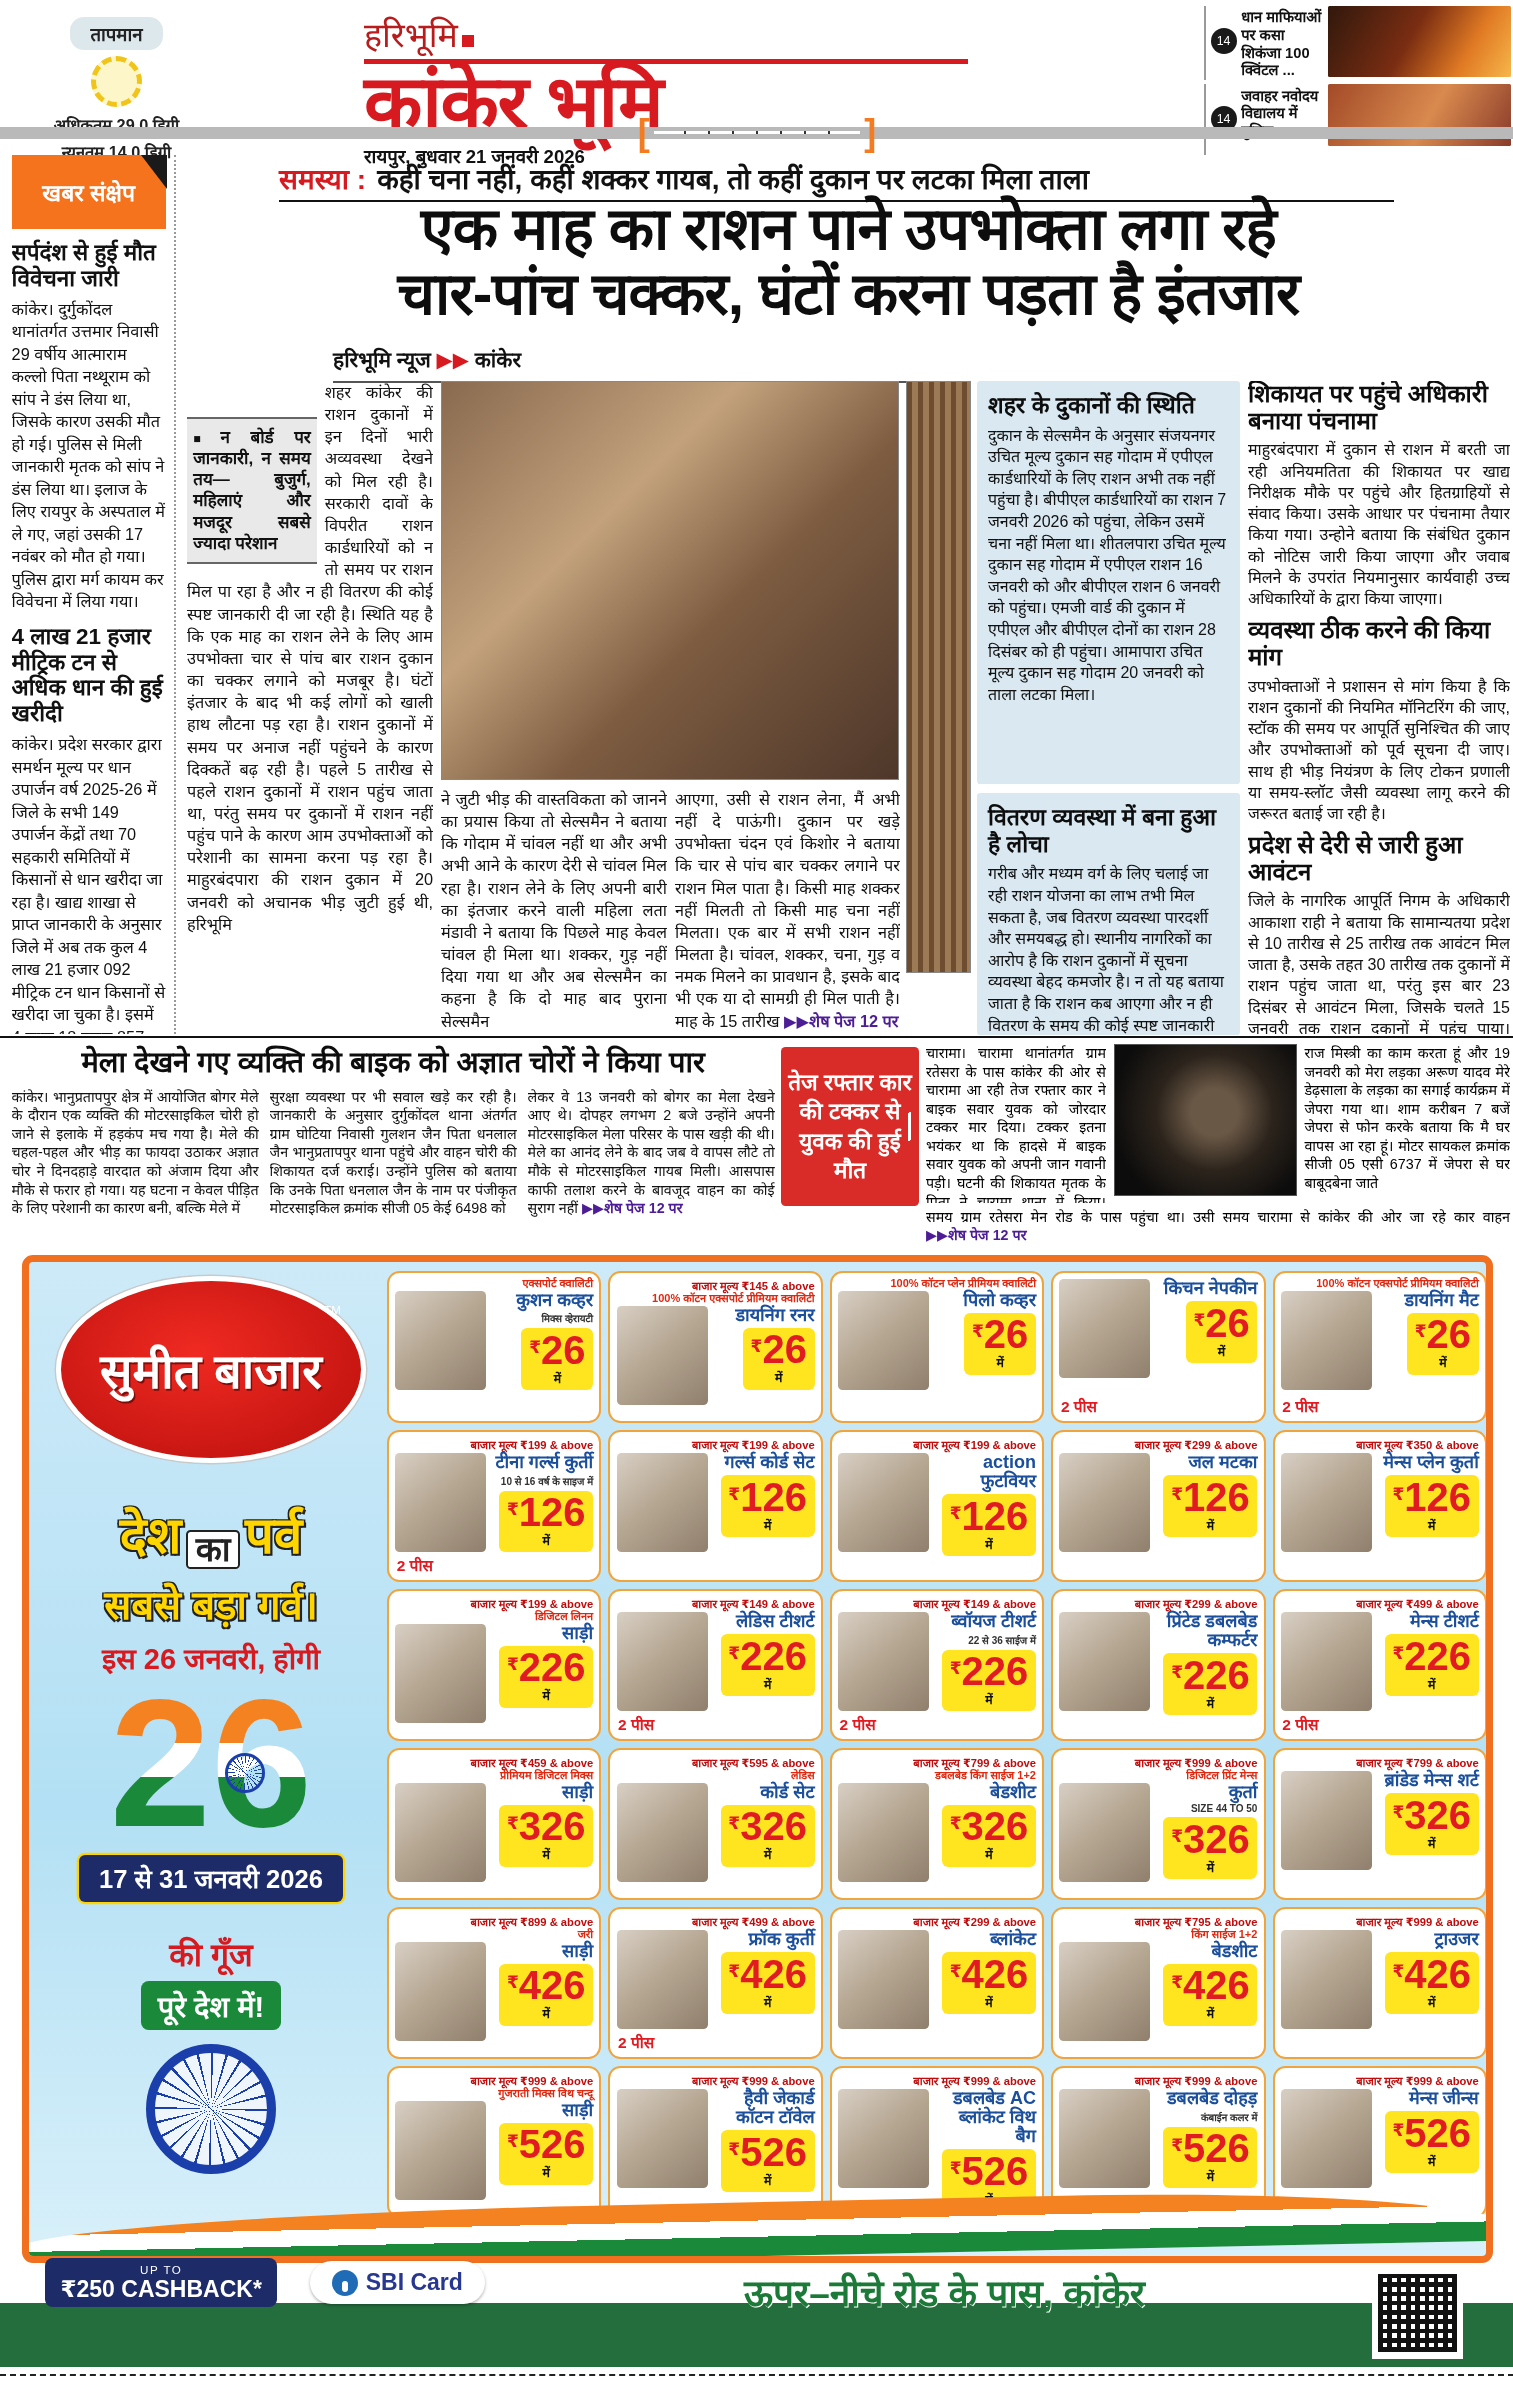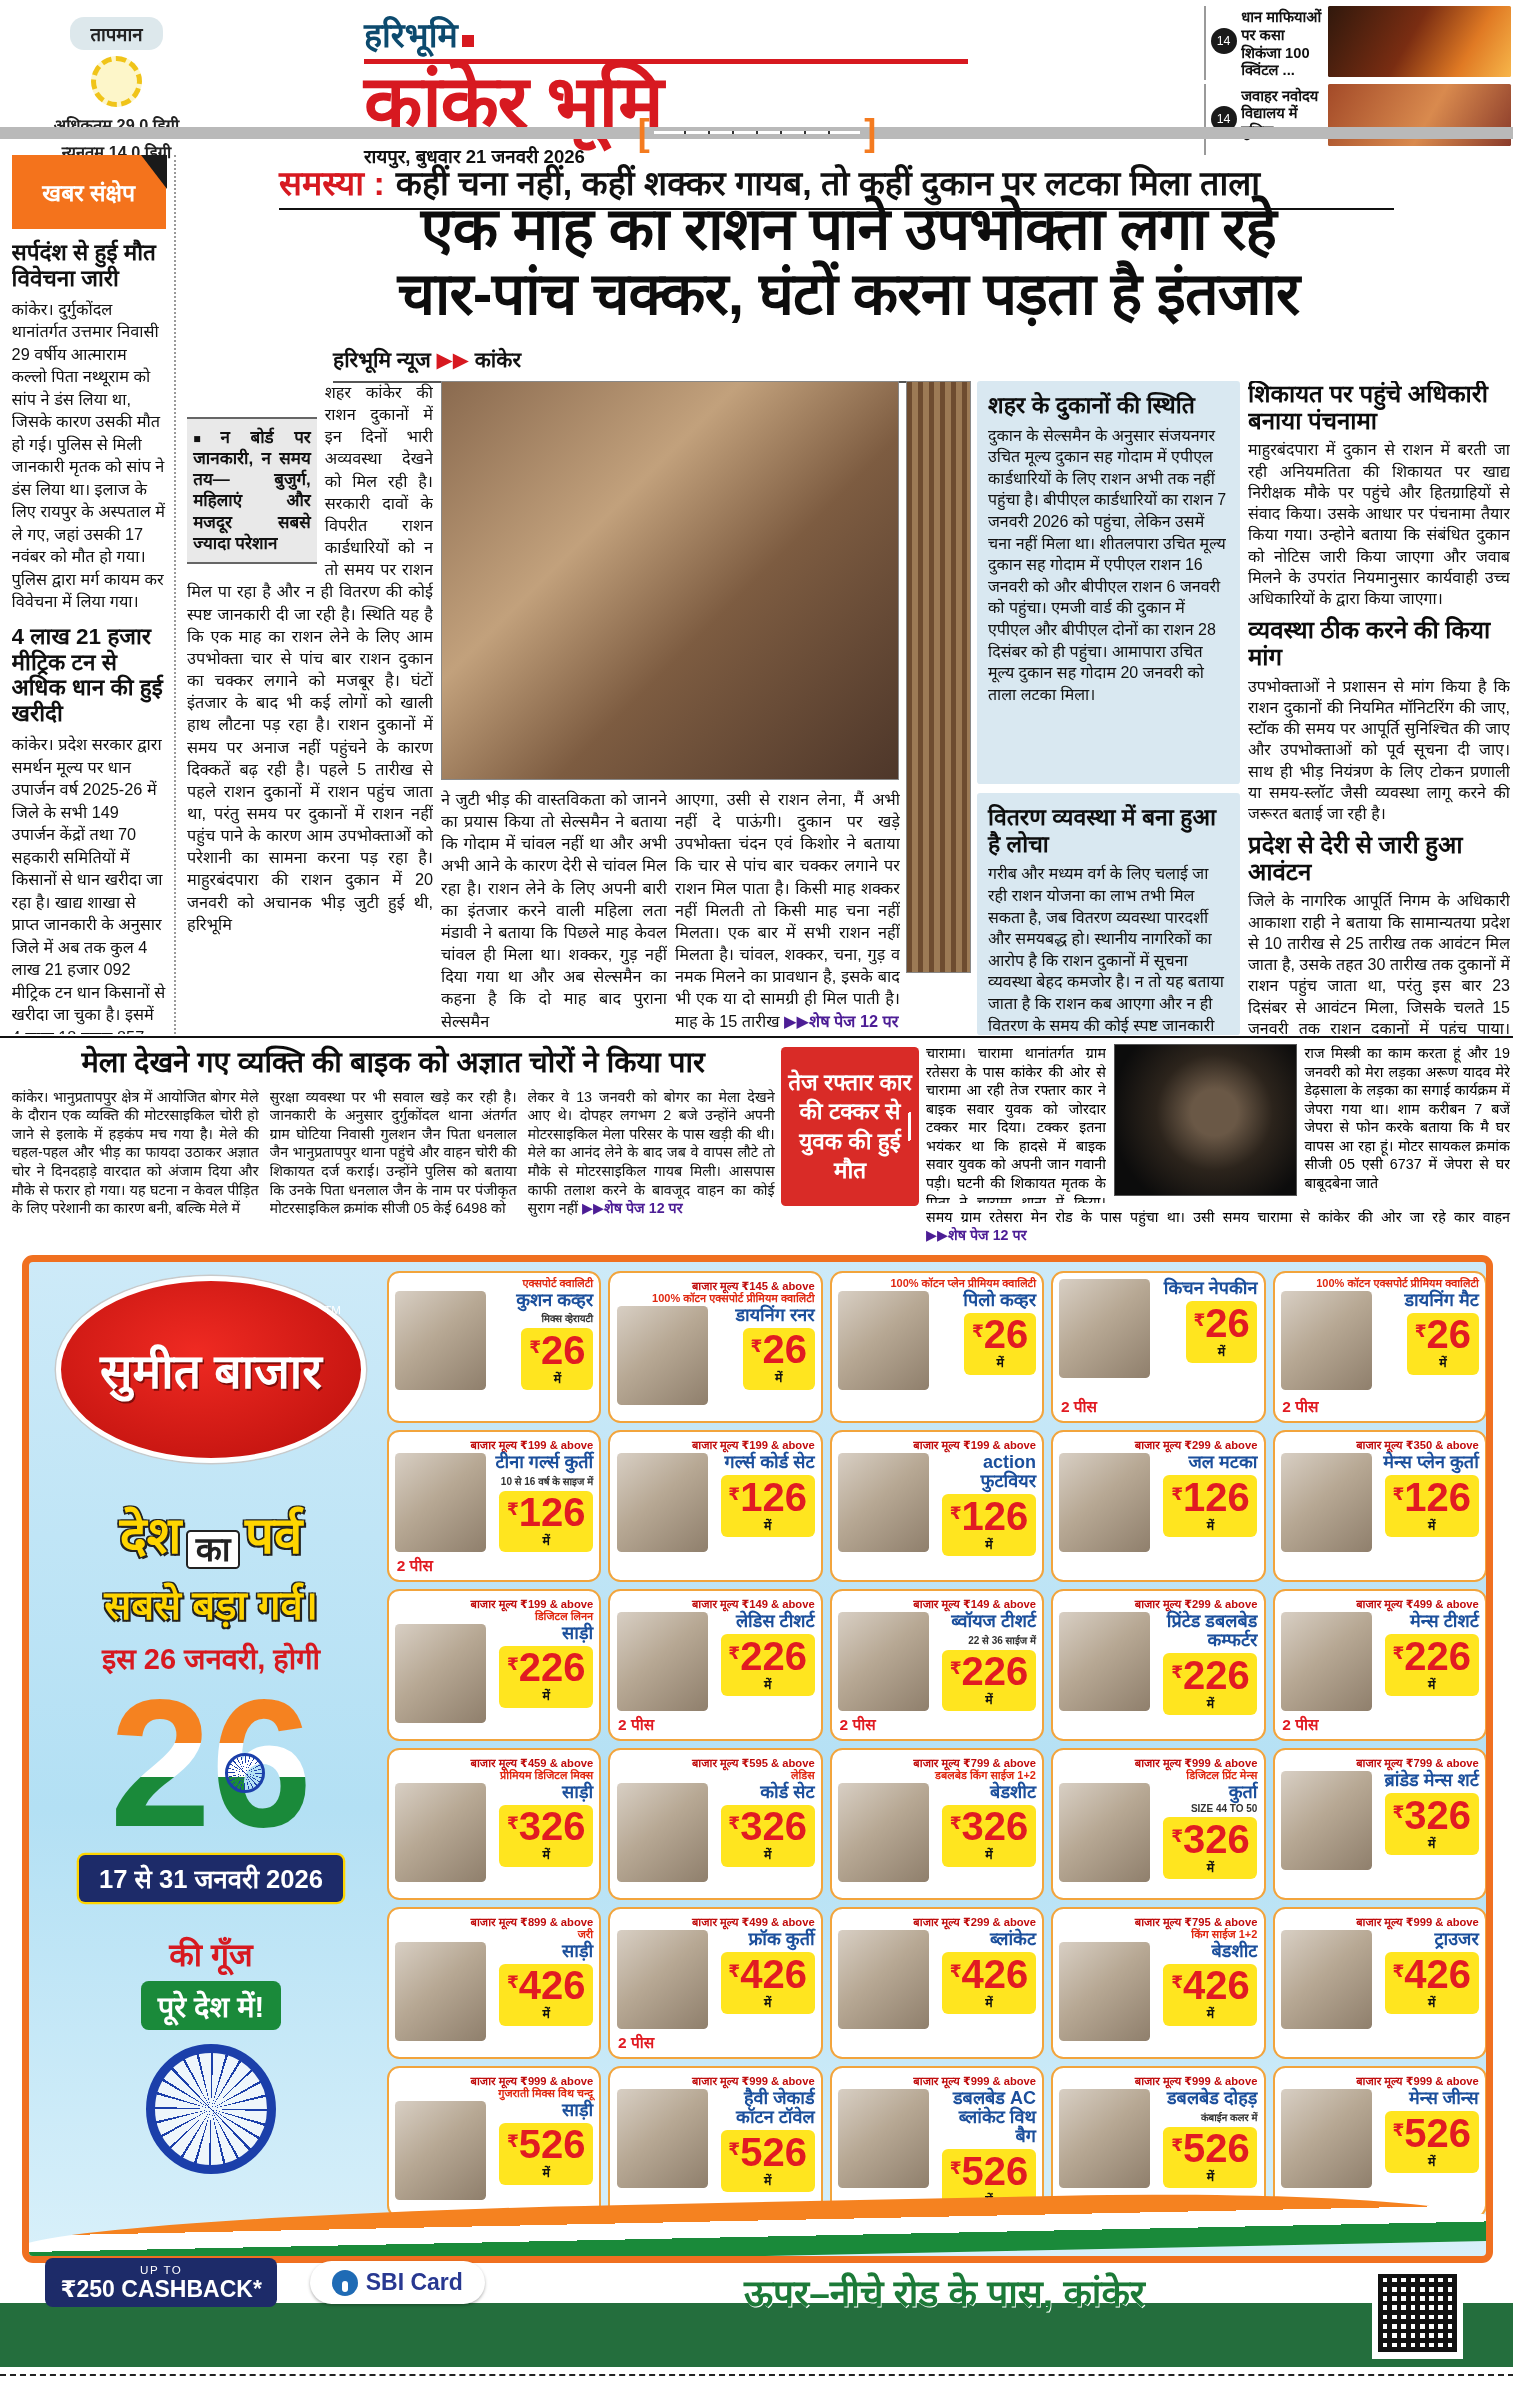--- a/index.html
+++ b/index.html
@@ -7,21 +7,21 @@
   .page { position:relative; width:1514px; height:2401px; background:#fff; overflow:hidden; }
 
   
   .weather { position:absolute; left:43px; top:17px; width:147px; text-align:center; }
   .weather-pill { display:inline-block; background:#dde8ec; border-radius:14px; padding:3.9px 20px; font-weight:bold; font-size:18.6px; color:#222; }
   .sun { width:51px; height:51px; margin:6.2px auto 4.6px; background:#fdf6c9; border:5.4px dashed #f0c419; border-radius:50%; }
   .temp { font-size:16.3px; font-weight:bold; color:#222; padding:2.3px 0; }
   .temp + .temp { border-top:1.5px solid #777; }
 
   .brandblock { position:absolute; left:364px; top:11px; width:620px; }
-  .brand-small { font-size:34px; font-weight:700; color:#0c4a6e; display:inline-block; }
+  .brand-small { font-size:34px; font-weight:400; color:#b91c1c; display:inline-block; }
   .red-dot { display:inline-block; width:11.6px; height:11.6px; background:#d71920; margin-left:4.6px; }
   .red-rule { height:5.4px; background:#d71920; width:604px; margin:1.5px 0 0; }
   .brand-large { font-size:76px; font-weight:800; color:#d71920; letter-spacing:-1.5px; line-height:1.02; }
   .dateline { font-size:18.6px; font-weight:bold; color:#111; margin-top:1.5px; }
 
   .teasers { position:absolute; left:1204px; top:6.2px; width:307px; }
   .teaser { position:relative; display:flex; align-items:flex-start; margin-bottom:4.6px; min-height:71px; border-left:2.3px solid #9a9a9a; padding-left:4.6px; }
   .badge-14 { flex:0 0 26px; width:26px; height:26px; background:#1a1a1a; color:#fff; border-radius:50%; font-size:12.4px; display:flex; align-items:center; justify-content:center; margin-top:22px; }
   .teaser-text { width:91px; font-size:14.7px; font-weight:bold; line-height:1.2; color:#111; padding:3.1px 3.1px 0 4.6px; }
   .teaser-photo { flex:1; height:71px; border-radius:1.5px; }
@@ -38,21 +38,21 @@
 
   
   .briefs { position:absolute; left:11.6px; top:155px; width:164px; height:879px; border-right:2.3px dotted #999; padding-right:7.7px; overflow:hidden; }
   .briefs-header { position:relative; background:#f4731c; color:#fff; font-size:23px; font-weight:800; text-align:center; padding:21px 0; }
   .briefs-header::after { content:""; position:absolute; right:-1.5px; top:0; border-top:34px solid #1a1a1a; border-left:26px solid transparent; }
   .brief-item { margin-top:11px; }
   .brief-title { font-size:22.5px; font-weight:800; color:#111; line-height:1.15; margin-bottom:6.2px; }
   .brief-body { font-size:16.3px; line-height:1.38; color:#111; }
 
   
-  .kicker { position:absolute; left:279px; top:159px; width:1115px; font-size:34px; font-weight:800; color:#111; border-bottom:2.3px solid #111; padding-bottom:3px; }
+  .kicker { position:absolute; left:279px; top:159px; width:1115px; font-size:28px; font-weight:800; color:#111; border-bottom:2.3px solid #111; padding-bottom:3px; }
   .kicker-label { color:#d71920; margin-right:11px; }
   .headline { position:absolute; left:194px; top:197px; width:1309px; text-align:center; font-size:59px; line-height:1.1; font-weight:800; color:#0d0d0d; letter-spacing:-0.8px; }
   .byline { position:absolute; left:333px; top:345px; width:573px; font-size:21px; font-weight:800; color:#111; border-bottom:2.3px solid #555; padding-bottom:7.7px; }
   .byline .arrows { color:#d71920; }
 
   .colA { position:absolute; left:187px; top:381px; width:246px; height:653px; font-size:16.3px; line-height:1.36; color:#111; overflow:hidden; text-align:justify; }
   .pullquote { float:left; width:130px; background:#e9e9e9; border-top:2.3px solid #666; border-bottom:2.3px solid #666; padding:7.7px 6.2px; margin:36px 7.7px 6.2px 0; font-size:17px; font-weight:800; line-height:1.25; color:#111; }
   .pullquote .sq { color:#111; font-size:12.4px; margin-right:3.9px; }
   .photo-main { position:absolute; left:441px; top:381px; width:458px; height:399px; background:linear-gradient(135deg,#8a6a4f,#c2a17c 35%,#7d5c41 60%,#4e372a); border:0.8px solid #888; }
   .photo-tall { position:absolute; left:906px; top:381px; width:65px; height:592px; background:repeating-linear-gradient(90deg,#6e4c30 0 5.4px,#9c7a55 5.4px 11px); border:0.8px solid #888; }

